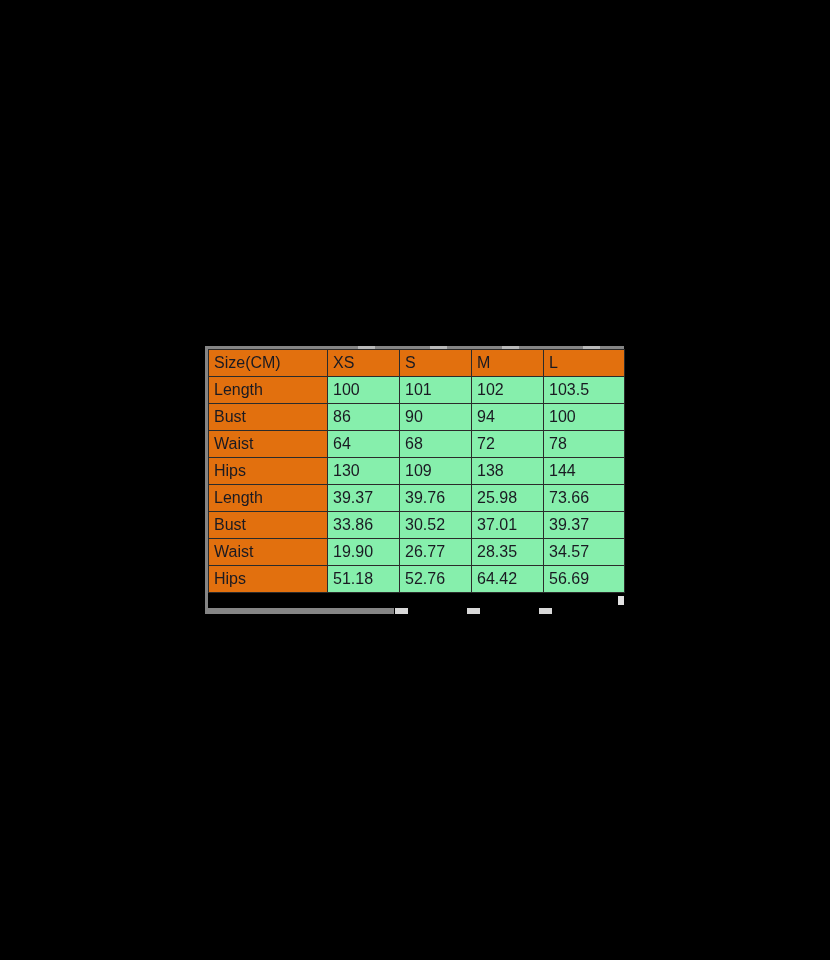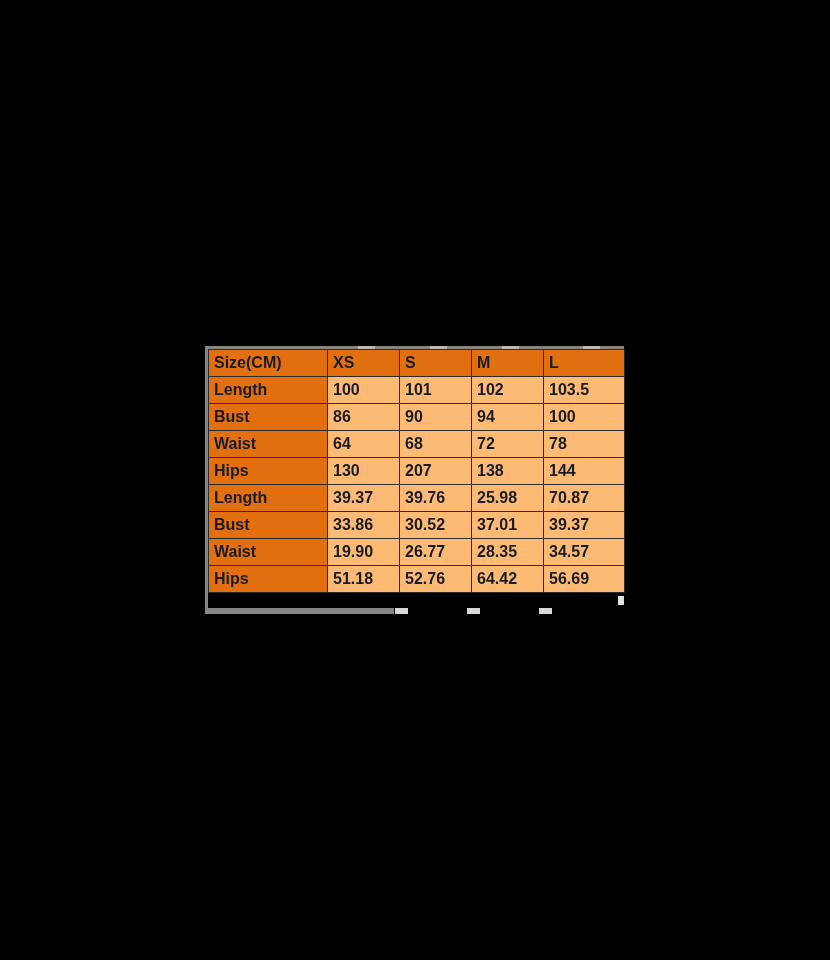--- a/index.html
+++ b/index.html
@@ -15,21 +15,20 @@
     font-family: "Liberation Sans", sans-serif;
   }
 
   
   #size-chart-wrap {
     position: absolute;
     left: 205px;
     top: 346px;
     width: 419px;
     height: 268px;
-    font-weight: bold;
   }
 
   
   .frame-top {
     position: absolute;
     left: 0; top: 0;
     width: 419px; height: 3px;
     background: #858585;
   }
   .frame-left {
@@ -101,21 +100,21 @@
     border: 1px solid #2b2b2b;
     white-space: nowrap;
     overflow: hidden;
   }
 
   
   td.orange {
     background: #e2700e;
   }
   td.plain {
-    background: #fdba74;
+    background: #86efac;
   }
 </style>
 </head>
 <body>
 
 <div id="size-chart-wrap">
 
   <div class="frame-top"></div>
   <div class="frame-left"></div>
   <div class="frame-right"></div>
@@ -173,30 +172,30 @@
       <tr>
         <td class="orange">Waist</td>
         <td class="plain">64</td>
         <td class="plain">68</td>
         <td class="plain">72</td>
         <td class="plain">78</td>
       </tr>
       <tr>
         <td class="orange">Hips</td>
         <td class="plain">130</td>
-        <td class="plain">207</td>
+        <td class="plain">109</td>
         <td class="plain">138</td>
         <td class="plain">144</td>
       </tr>
       <tr>
         <td class="orange">Length</td>
         <td class="plain">39.37</td>
         <td class="plain">39.76</td>
         <td class="plain">25.98</td>
-        <td class="plain">70.87</td>
+        <td class="plain">73.66</td>
       </tr>
       <tr>
         <td class="orange">Bust</td>
         <td class="plain">33.86</td>
         <td class="plain">30.52</td>
         <td class="plain">37.01</td>
         <td class="plain">39.37</td>
       </tr>
       <tr>
         <td class="orange">Waist</td>

